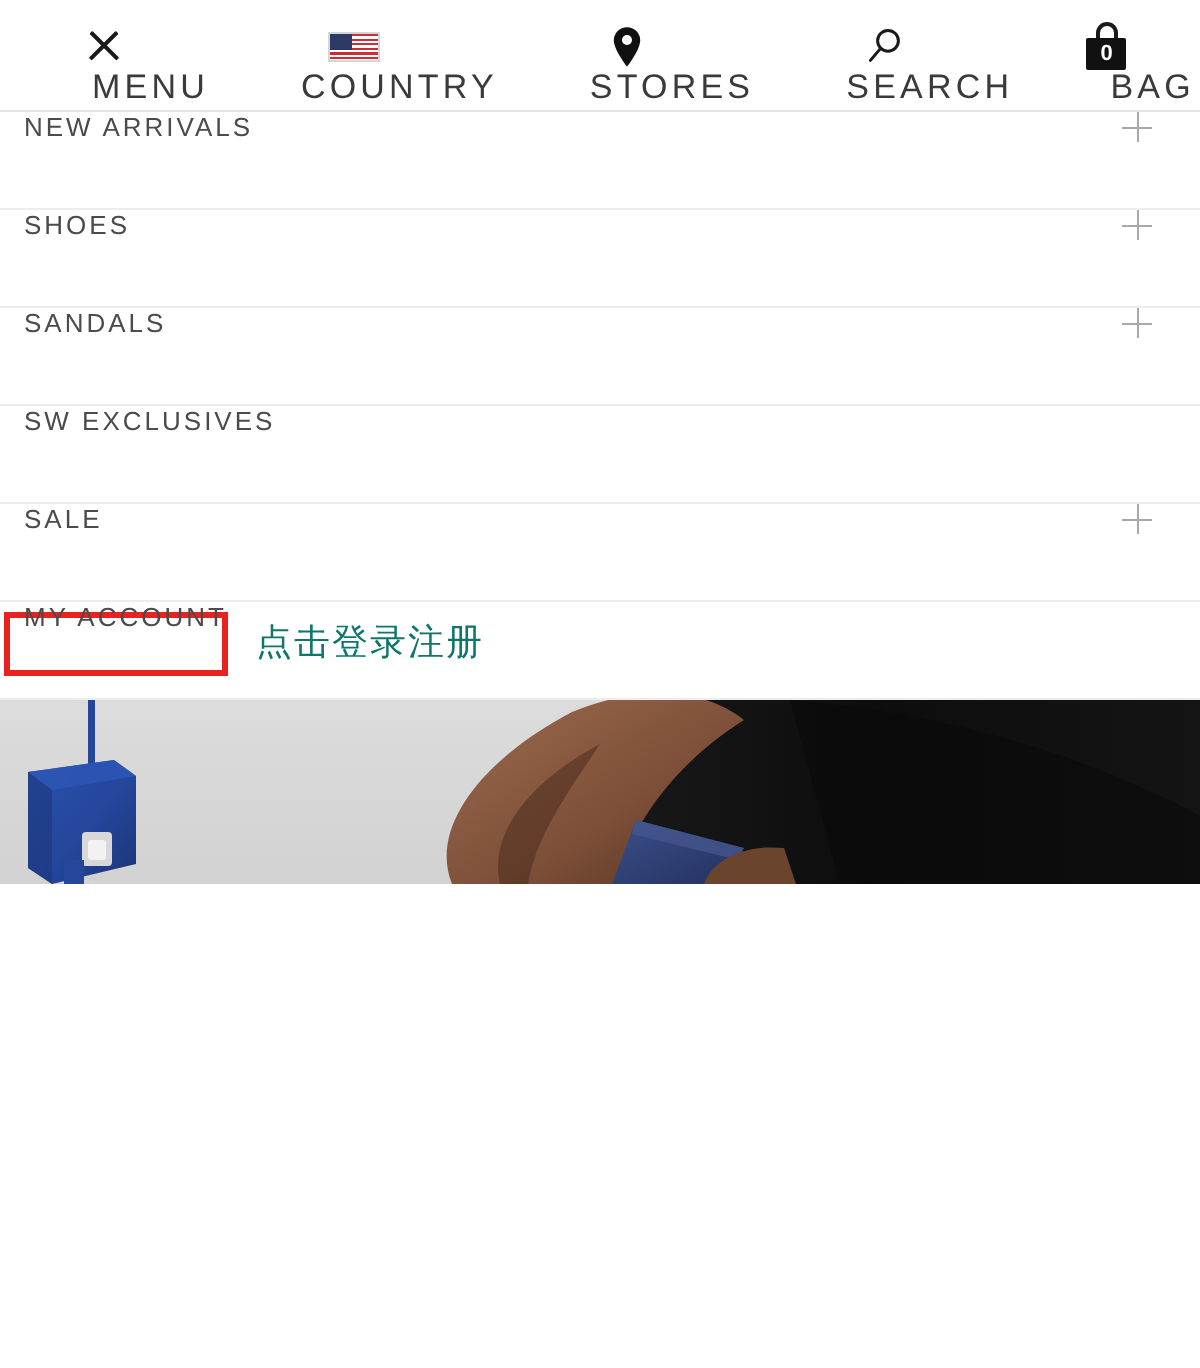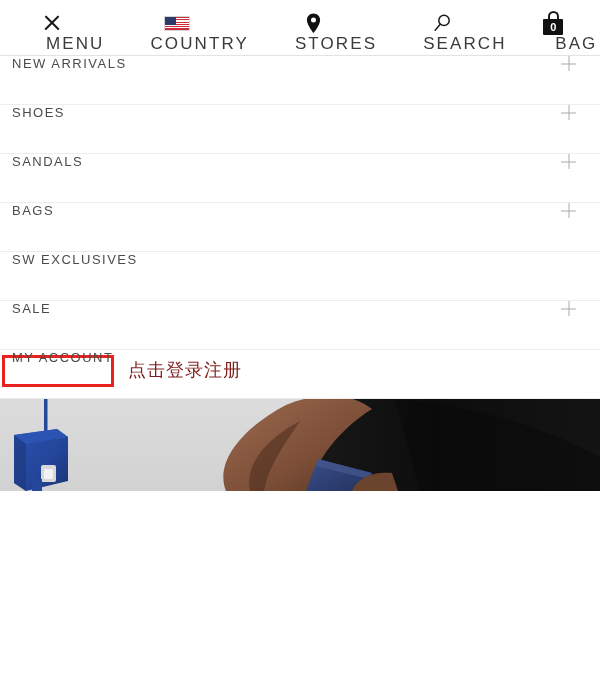--- a/index.html
+++ b/index.html
@@ -194,21 +194,21 @@
     border: 3px solid #e8221f;
     z-index: 1;
     pointer-events: none;
   }
   .annot-text {
     position: absolute;
     left: 128px;
     top: 9px;
     font-size: 18px;
     line-height: 22px;
-    color: #7f1d1d;
+    color: #0f766e;
     letter-spacing: 1px;
     white-space: nowrap;
     z-index: 2;
   }
 
   
   .hero {
     position: relative;
     width: 600px;
     height: 92px;
@@ -286,24 +286,20 @@
     </div>
 
     <div class="menu-row">
       <span class="menu-label">SANDALS</span>
       <span class="icon-plus"></span>
     </div>
 
 
 
 
-    <div class="menu-row">
-      <span class="menu-label">BAGS</span>
-      <span class="icon-plus"></span>
-    </div>
 
 
     <div class="menu-row">
       <span class="menu-label">SW EXCLUSIVES</span>
       <span class="icon-plus hidden"></span>
     </div>
 
     <div class="menu-row">
       <span class="menu-label">SALE</span>
       <span class="icon-plus"></span>

